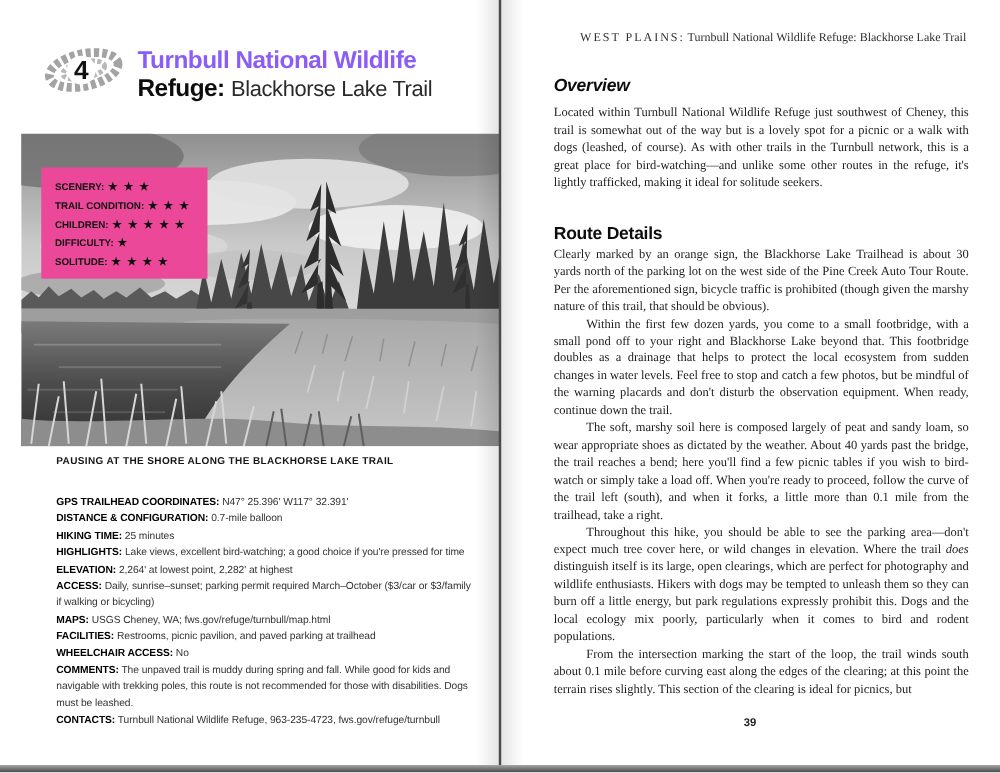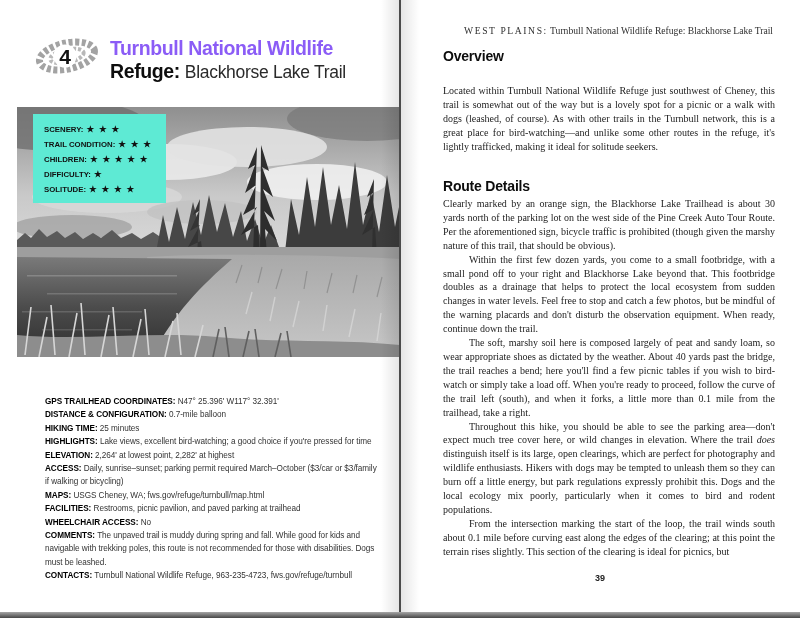--- a/index.html
+++ b/index.html
@@ -14,39 +14,39 @@
   .bottom-edge{position:absolute;left:0;bottom:0;width:800px;height:6px;z-index:31;
             background:linear-gradient(to bottom,#a6a6a6,#474747);}
   
   .badge{position:absolute;left:34px;top:34px;width:66px;height:44px;}
   .title{position:absolute;left:110px;top:37px;line-height:23px;}
   .title-line1{font-size:19.5px;font-weight:bold;letter-spacing:-0.4px;color:#8b5cf6;}
   .title-line2{font-size:19.5px;font-weight:bold;letter-spacing:-0.4px;color:#0d0d0d;}
   .title-sub{font-weight:400;font-size:17.5px;letter-spacing:-0.3px;color:#2a2a2a;}
   .photo{position:absolute;left:17px;top:107px;width:383px;height:250px;}
   .photo svg{display:block;width:100%;height:100%;}
-  .ratings{position:absolute;left:33px;top:114px;width:114px;background:#5eead4;
+  .ratings{position:absolute;left:33px;top:134px;width:114px;background:#ec4899;
            padding:8px 8px 6px 11px;z-index:5;}
   .rating-row{font-size:7.8px;font-weight:bold;line-height:15px;color:#111;white-space:nowrap;}
   .rating-stars{font-size:8.6px;letter-spacing:1.2px;margin-left:3px;}
   .caption{position:absolute;left:45px;top:364px;font-size:8px;font-weight:bold;
            letter-spacing:0.3px;color:#161616;}
   .info{position:absolute;left:45px;top:395px;width:336px;font-size:8.2px;
         line-height:13.4px;letter-spacing:-0.05px;color:#333;}
   .info-label{font-weight:bold;color:#000;}
   .pagenum{position:absolute;top:573px;font-size:9px;font-weight:bold;color:#222;z-index:32;}
   .pagenum.left{left:17px;width:360px;text-align:center;}
   .pagenum.right{left:420px;width:360px;text-align:center;}
   
   .running-header{position:absolute;left:420px;top:25px;width:353px;text-align:right;
         font-family:"Liberation Serif",serif;font-size:9.6px;color:#2e2e2e;}
   .rh-section{letter-spacing:1.6px;}
   .heading{position:absolute;left:443px;font-size:14px;font-weight:bold;
         letter-spacing:-0.2px;color:#0d0d0d;}
-  .heading.overview{top:48px;}
+  .heading.overview{top:60px;font-style:italic;}
   .heading.route{top:178px;}
   .bodytext{position:absolute;left:443px;width:332px;font-family:"Liberation Serif",serif;
         font-size:10px;line-height:13.9px;text-align:justify;color:#1c1c1c;}
   .bodytext.overview{top:84px;}
   .bodytext.route{top:197px;}
   .bodytext p{margin:0;}
   .bodytext p.indent{text-indent:26px;}
   .em{font-style:italic;}
 </style>
 </head>
@@ -145,20 +145,21 @@
       <span>CHILDREN:</span><span class="rating-stars">★ ★ ★ ★ ★</span>
     </div>
     <div class="rating-row">
       <span>DIFFICULTY:</span><span class="rating-stars">★</span>
     </div>
     <div class="rating-row">
       <span>SOLITUDE:</span><span class="rating-stars">★ ★ ★ ★</span>
     </div>
   </div>
 
+  <div class="caption">PAUSING AT THE SHORE ALONG THE BLACKHORSE LAKE TRAIL</div>
 
   <div class="info">
     <div class="info-row"><span class="info-label">GPS TRAILHEAD COORDINATES:</span> <span>N47° 25.396' W117° 32.391'</span></div>
     <div class="info-row"><span class="info-label">DISTANCE &amp; CONFIGURATION:</span> <span>0.7-mile balloon</span></div>
     <div class="info-row"><span class="info-label">HIKING TIME:</span> <span>25 minutes</span></div>
     <div class="info-row"><span class="info-label">HIGHLIGHTS:</span> <span>Lake views, excellent bird-watching; a good choice if you're pressed for time</span></div>
     <div class="info-row"><span class="info-label">ELEVATION:</span> <span>2,264' at lowest point, 2,282' at highest</span></div>
     <div class="info-row"><span class="info-label">ACCESS:</span> <span>Daily, sunrise–sunset; parking permit required March–October ($3/car or $3/family if walking or bicycling)</span></div>
     <div class="info-row"><span class="info-label">MAPS:</span> <span>USGS Cheney, WA; fws.gov/refuge/turnbull/map.html</span></div>
     <div class="info-row"><span class="info-label">FACILITIES:</span> <span>Restrooms, picnic pavilion, and paved parking at trailhead</span></div>

